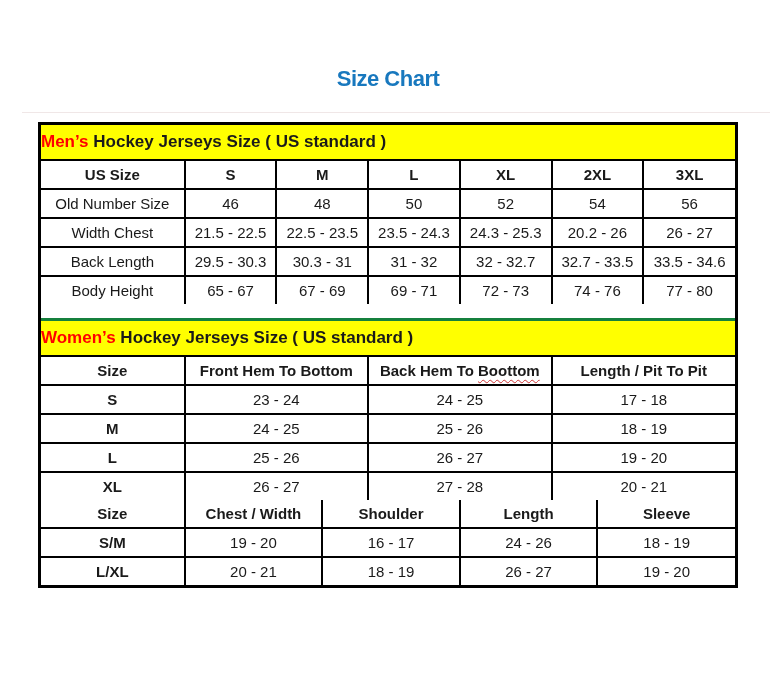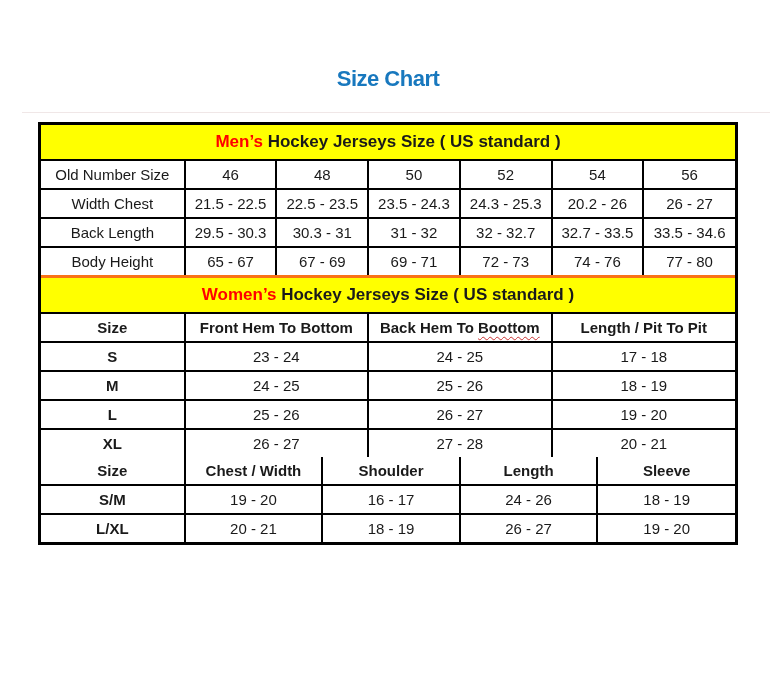--- a/index.html
+++ b/index.html
@@ -14,24 +14,24 @@
   }
   .faint-rule{
     position:absolute;top:112px;left:22px;width:748px;height:0;
     border-top:1px solid #f0e7e7;
   }
   .chart{
     position:absolute;top:122px;left:38px;width:694px;
     border:3px solid #000;background:#fff;
   }
   .band{
-    background:#ffff00;text-align:center;font-weight:bold;font-size:17px;
+    background:#ffff00;font-weight:bold;font-size:17px;
     padding:7px 0;border-bottom:2px solid #000;color:#1a1a1a;
   }
-  .band.sep{border-top:3px solid #f97316;}
+  .band.sep{border-top:3px solid #15803d;margin-top:14px;}
   .hl{color:#ff0000;}
   table.tbl{
     width:100%;border-collapse:collapse;table-layout:fixed;
     font-size:15px;
   }
   .tbl th,.tbl td{
     border:2px solid #000;text-align:center;vertical-align:middle;
     padding:3px 2px;height:21px;overflow:hidden;white-space:nowrap;
   }
   .tbl th{font-weight:bold;}
@@ -64,20 +64,29 @@
     <colgroup>
         <col class="c0">
         <col>
         <col>
         <col>
         <col>
         <col>
         <col>
       </colgroup>
     <tbody>
+      <tr>
+        <th>US Size</th>
+        <th>S</th>
+        <th>M</th>
+        <th>L</th>
+        <th>XL</th>
+        <th>2XL</th>
+        <th>3XL</th>
+      </tr>
       <tr>
         <td class="lbl">Old Number Size</td>
         <td>46</td>
         <td>48</td>
         <td>50</td>
         <td>52</td>
         <td>54</td>
         <td>56</td>
       </tr>
       <tr>

